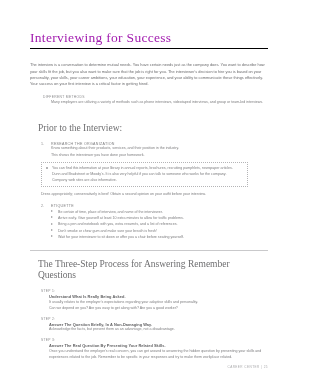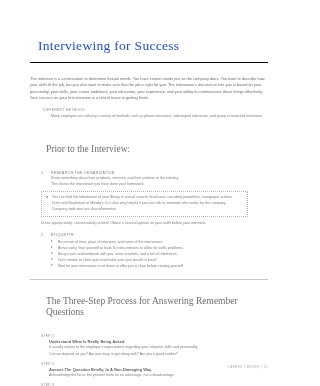--- a/index.html
+++ b/index.html
@@ -22,23 +22,23 @@
     top: 0;
     width: 238px;
     height: 386px;
   }
 
   
   .doc-title {
     font-family: "Liberation Serif", serif;
     font-size: 13.5px;
     font-weight: 400;
-    color: #1d4ed8;
+    color: #a21caf;
     letter-spacing: 0.3px;
-    margin: 8px;
+    margin: 0;
     padding-top: 31px;
     line-height: 1.1;
   }
   .title-rule {
     border: 0;
     border-top: 1.6px solid #000000;
     margin: 2.5px 0 0 0;
     width: 238px;
   }
 
@@ -72,21 +72,21 @@
     color: #7d7d7f;
     margin: 1.5px 0 0 8px;
   }
 
   
   .section-heading {
     font-family: "Liberation Serif", serif;
     font-size: 9.5px;
     font-weight: 400;
     color: #6e6e70;
-    margin: 16px;
+    margin: 8px;
     padding-top: 9px;
     line-height: 1.15;
   }
   .section-rule {
     border: 0;
     border-top: 0.6px solid #c9c9cb;
     margin: 10px 0 4px 0;
     width: 238px;
   }
 

